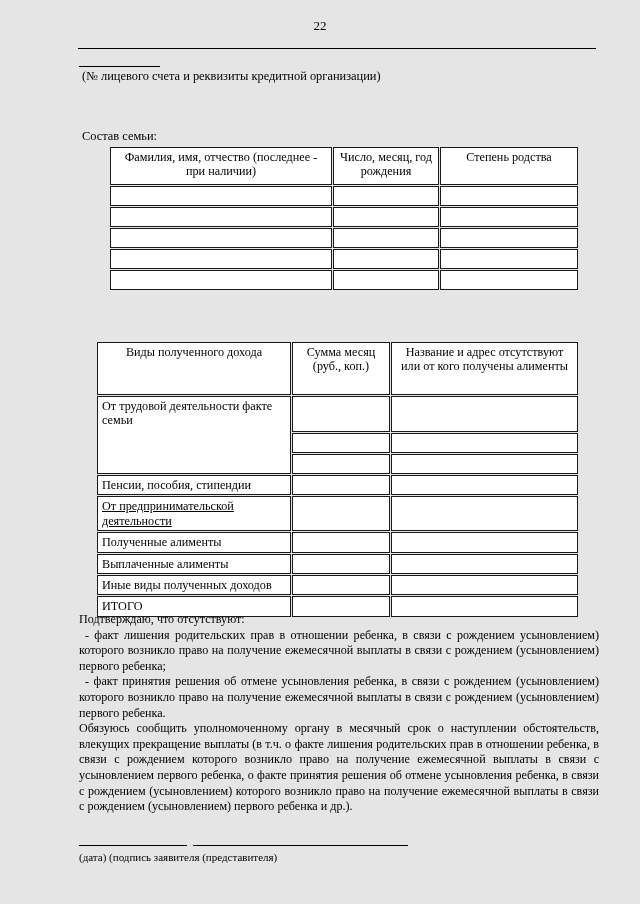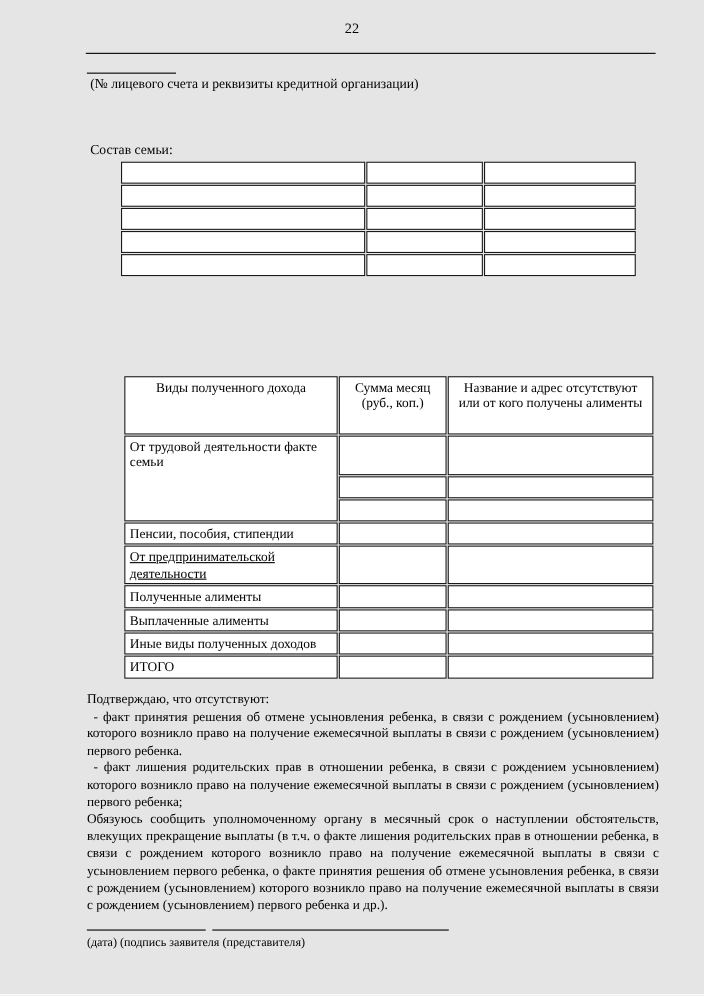--- a/index.html
+++ b/index.html
@@ -88,21 +88,21 @@
     width: 450px;
   }
   #family-table td.c1 { width: 212px; }
   #family-table td.c2 { width: 96px; }
   #family-table td.c3 { width: 128px; }
   #family-table tr.hdr td { height: 32px; vertical-align: top; }
   #family-table tr.empty td { height: 14px; }
 
   
   #income-table {
-    left: 112px;
+    left: 96px;
     top: 341px;
     width: 461px;
   }
   #income-table td.c1 { width: 184px; }
   #income-table td.c2 { width: 88px; }
   #income-table td.c3 { width: 177px; }
   #income-table tr.hdr td { height: 47px; }
   #income-table tr.tall td { height: 30px; }
   #income-table tr.row td { height: 14px; margin-left: 36px; }
   #income-table tr.two td { height: 27px; text-decoration: underline; }
@@ -123,21 +123,21 @@
   }
   .ul-w1 { width: 96px; }
   .ul-w2 { width: 24px; }
   .ul-w3 { width: 96px; }
   .ul-w4 { width: 24px; }
   .ul-long { width: 300px; }
 
   .para-block {
     position: absolute;
     left: 79px;
-    top: 628px;
+    top: 612px;
     width: 520px;
     font-size: 12.1px;
     line-height: 15.6px;
   }
   .para-block p {
     margin: 0;
     text-align: justify;
     text-justify: inter-word;
   }
   .para-block p.left {
@@ -184,20 +184,25 @@
   <div class="page-number">22</div>
 
   <div class="header-rule"></div>
   <div class="short-rule"></div>
 
   <div class="body-text caption-line">(№ лицевого счета и реквизиты кредитной организации)</div>
   <div class="body-text family-line">Состав семьи:</div>
 
   <table class="doc-table" id="family-table">
     <tbody>
+      <tr class="hdr">
+        <td class="c1 ctr">Фамилия, имя, отчество (последнее - при наличии)</td>
+        <td class="c2 ctr">Число, месяц, год рождения</td>
+        <td class="c3 ctr">Степень родства</td>
+      </tr>
       <tr class="empty">
         <td class="c1 blank"></td>
         <td class="c2 blank"></td>
         <td class="c3 blank"></td>
       </tr>
       <tr class="empty">
         <td class="c1 blank"></td>
         <td class="c2 blank"></td>
         <td class="c3 blank"></td>
       </tr>
@@ -275,22 +280,22 @@
       <tr class="row">
         <td class="c1">ИТОГО</td>
         <td class="c2 blank"></td>
         <td class="c3 blank"></td>
       </tr>
     </tbody>
   </table>
 
   <div class="para-block">
     <p class="left">Подтверждаю, что отсутствуют:</p>
+    <p class="dash">- факт лишения родительских прав в отношении ребенка, в связи с рождением усыновлением) которого возникло право на получение ежемесячной выплаты в связи с рождением (усыновлением) первого ребенка;</p>
     <p class="dash">- факт принятия решения об отмене усыновления ребенка, в связи с рождением (усыновлением) которого возникло право на получение ежемесячной выплаты в связи с рождением (усыновлением) первого ребенка.</p>
-    <p class="dash">- факт лишения родительских прав в отношении ребенка, в связи с рождением усыновлением) которого возникло право на получение ежемесячной выплаты в связи с рождением (усыновлением) первого ребенка;</p>
     <p>Обязуюсь сообщить уполномоченному органу в месячный срок о наступлении обстоятельств, влекущих прекращение выплаты (в т.ч. о факте лишения родительских прав в отношении ребенка, в связи с рождением которого возникло право на получение ежемесячной выплаты в связи с усыновлением первого ребенка, о факте принятия решения об отмене усыновления ребенка, в связи с рождением (усыновлением) которого возникло право на получение ежемесячной выплаты в связи с рождением (усыновлением) первого ребенка и др.).</p>
   </div>
 
   <div class="sig-rules">
     <div class="r1"></div>
     <div class="r2"></div>
   </div>
   <div class="sig-caption">(дата) (подпись заявителя (представителя)</div>
 
 </div>

